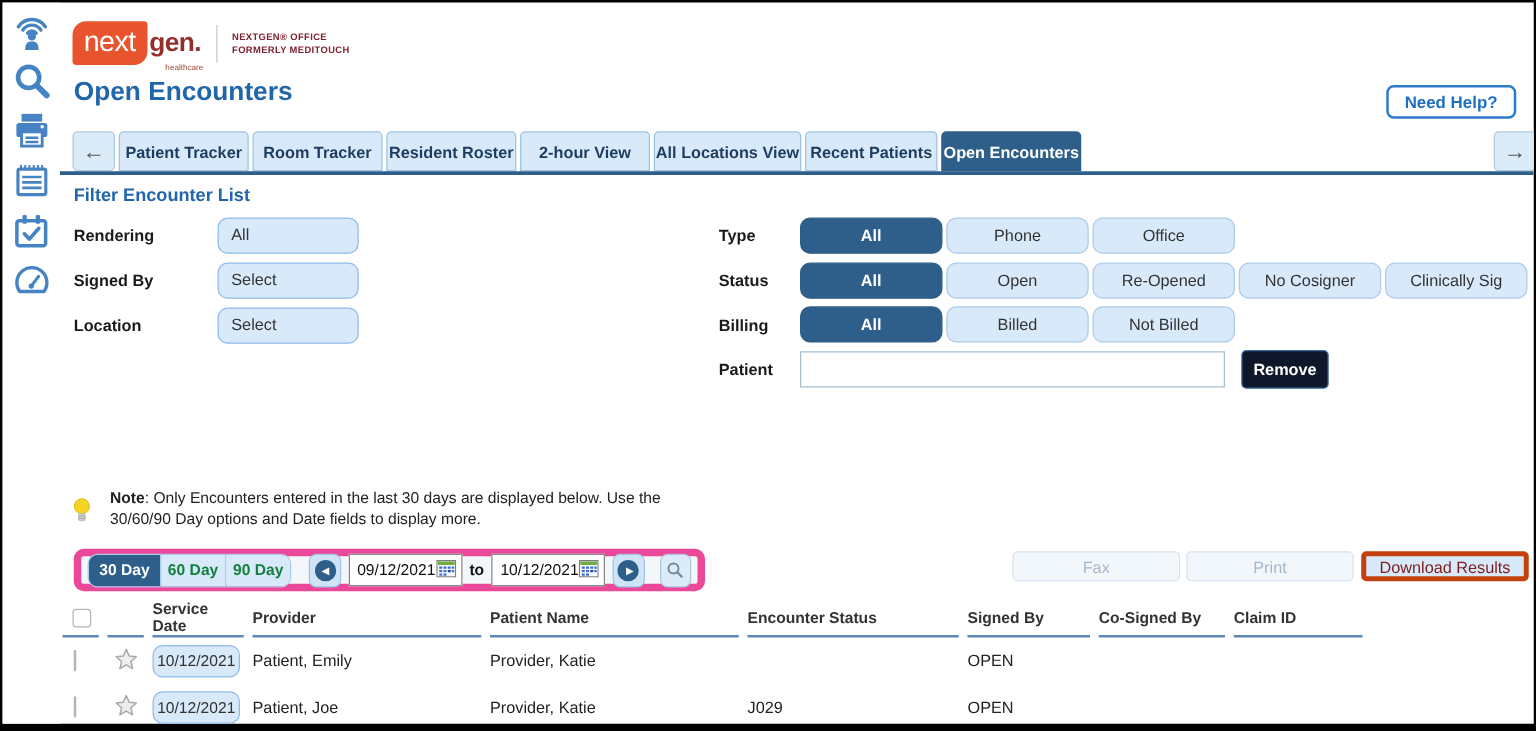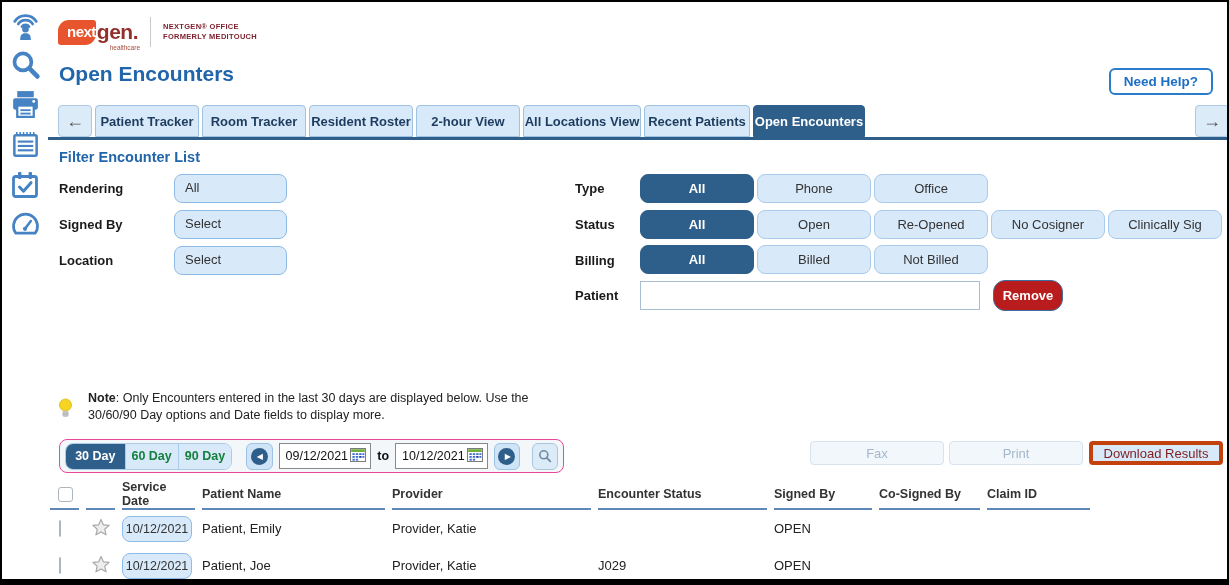--- a/index.html
+++ b/index.html
@@ -11,21 +11,21 @@
   }
   .abs { position:absolute; }
 
   
   #rail { left:0; top:0; width:46px; height:100%; background:#fff; display:flex; flex-direction:column; align-items:center; padding-top:6px; gap:7px; }
   .rail-icon { width:33px; height:33px; display:flex; align-items:center; justify-content:center; cursor:pointer; }
 
   
   #brand { left:56px; top:15px; display:flex; align-items:center; gap:12px; }
   .logo-mark { position:relative; display:flex; align-items:center; }
-  .logo-box { background:#e8542d; color:#fff; font-weight:bold; font-size:15px; padding:3px 0 5px 9px; border-radius:11px 3px 11px 3px; letter-spacing:-0.5px; }
+  .logo-box { background:#e8542d; color:#fff; font-weight:normal; font-size:23px; padding:3px 10px 5px 9px; border-radius:11px 3px 11px 3px; letter-spacing:-0.5px; }
   .logo-gen { color:#93302c; font-weight:bold; font-size:21px; letter-spacing:-0.5px; padding-left:1px; }
   .logo-healthcare { position:absolute; right:-2px; bottom:-6px; font-size:6.5px; color:#a14a3c; }
   .logo-sep { width:1px; height:30px; background:#c9c9c9; }
   .logo-product { font-size:7.5px; font-weight:bold; color:#7e2230; line-height:1.3; letter-spacing:.3px; }
 
   
   #page-title { left:57px; top:60px; font-size:21px; font-weight:bold; color:#2165ab; }
   #need-help { right:14px; top:66px; background:#fff; border:2px solid #2b7ccb; border-radius:6px; color:#1d6fc4; font-weight:bold; font-size:13.5px; padding:4px 13px; cursor:pointer; }
 
   
@@ -37,28 +37,28 @@
   #tab-underline { left:46px; top:135px; right:0; height:3px; background:#2e5f8a; }
 
   
   #filter-title { left:57px; top:147px; font-size:14.5px; font-weight:bold; color:#2165ab; }
   .flabel { font-size:13px; font-weight:bold; color:#1a1a1a; }
   .dd { width:113px; height:29px; background:#d8e9fa; border:1.5px solid #8fbbe8; border-radius:8px; font-size:13px; color:#333; line-height:26px; padding-left:10px; cursor:pointer; }
   .btn-row { display:flex; gap:3px; }
   .btn-seg { width:114px; height:29px; background:#d8e9fa; border:1.5px solid #abcbea; border-radius:8px; color:#333; font-size:13px; display:flex; align-items:center; justify-content:center; cursor:pointer; }
   .btn-seg.active { background:#2e5f8a; border-color:#2e5f8a; color:#fff; font-weight:bold; }
   #patient-input { left:638px; top:279px; width:340px; height:29px; border:1.5px solid #a6bdd3; background:#fff; font-size:13px; padding:0 8px; font-family:"Liberation Sans",sans-serif; }
-  #remove-btn { left:991px; top:278px; width:70px; height:31px; background:#b91c1c; border:1px solid #3d6fa3; border-radius:12px; color:#fff; font-weight:bold; font-size:13px; cursor:pointer; }
+  #remove-btn { left:991px; top:278px; width:70px; height:31px; background:#0f172a; border:1px solid #3d6fa3; border-radius:4px; color:#fff; font-weight:bold; font-size:13px; cursor:pointer; }
 
   
   #note-icon { left:57px; top:396px; }
   #note-text { left:86px; top:388px; width:492px; font-size:12.5px; color:#222; line-height:1.32; }
 
   
-  #range-bar { left:57px; top:437px; width:505px; height:34px; background:#f4f7fa; border:1px solid #ec4899; border-radius:8px; display:flex; align-items:center; padding:0 5px; gap:6px; }
+  #range-bar { left:57px; top:437px; width:505px; height:34px; background:#f4f7fa; border:6px solid #ec4899; border-radius:8px; display:flex; align-items:center; padding:0 5px; gap:6px; }
   #day-group { display:flex; border:1.5px solid #abcbea; border-radius:8px; overflow:hidden; height:27px; }
   .day-btn { width:55px; background:#d8e9fa; border:none; border-right:1px solid #abcbea; color:#15803d; font-size:12.5px; display:flex; align-items:center; justify-content:center; cursor:pointer; font-weight:bold; }
   .day-btn:last-child { border-right:none; }
   .day-btn.active { background:#2e5f8a; color:#fff; width:62px; }
   .nav-sq { width:27px; height:27px; background:#cfe4f7; border:1px solid #9dc3e6; border-radius:6px; display:flex; align-items:center; justify-content:center; cursor:pointer; }
   .nav-circ { width:17px; height:17px; border-radius:50%; background:#2e5f8a; color:#fff; font-size:8px; display:flex; align-items:center; justify-content:center; padding-left:0.5px; }
   .date-field { width:96px; height:26px; background:#fff; border:1px solid #8a8a8a; display:flex; align-items:center; justify-content:space-between; padding:0 4px 0 6px; font-size:12.5px; color:#111; cursor:text; }
   #to-label { font-size:12.5px; font-weight:bold; color:#111; }
   #search-btn { width:27px; height:27px; background:#dcebf8; border:1px solid #abc6de; border-radius:6px; display:flex; align-items:center; justify-content:center; cursor:pointer; margin-left:6px; }
 
@@ -279,22 +279,22 @@
   <button id="print-btn" class="abs action-btn disabled" disabled="">Print</button>
   <button id="download-btn" class="abs action-btn">Download Results</button>
 
   <div id="etable" class="abs">
     <div class="trow thead">
       <div class="th">
           <span class="cb" style="margin-left:8px"></span>
         </div>
       <div class="th"></div>
       <div class="th">Service Date</div>
+      <div class="th">Provider</div>
       <div class="th">Patient Name</div>
-      <div class="th">Provider</div>
       <div class="th">Encounter Status</div>
       <div class="th">Signed By</div>
       <div class="th">Co-Signed By</div>
       <div class="th">Claim ID</div>
     </div>
 
     <div class="trow tbody-row">
       <div><span class="cb"></span></div>
       <div><svg class="star" width="20" height="19" viewBox="0 0 20 19">
             <path d="M10 1.5 l2.35 5.3 5.75 0.55 -4.35 3.85 1.3 5.65 L10 13.9 4.95 16.85 6.25 11.2 1.9 7.35 7.65 6.8 Z" fill="#ededed" stroke="#a9a9a9" stroke-width="1.2" stroke-linejoin="round"></path>

